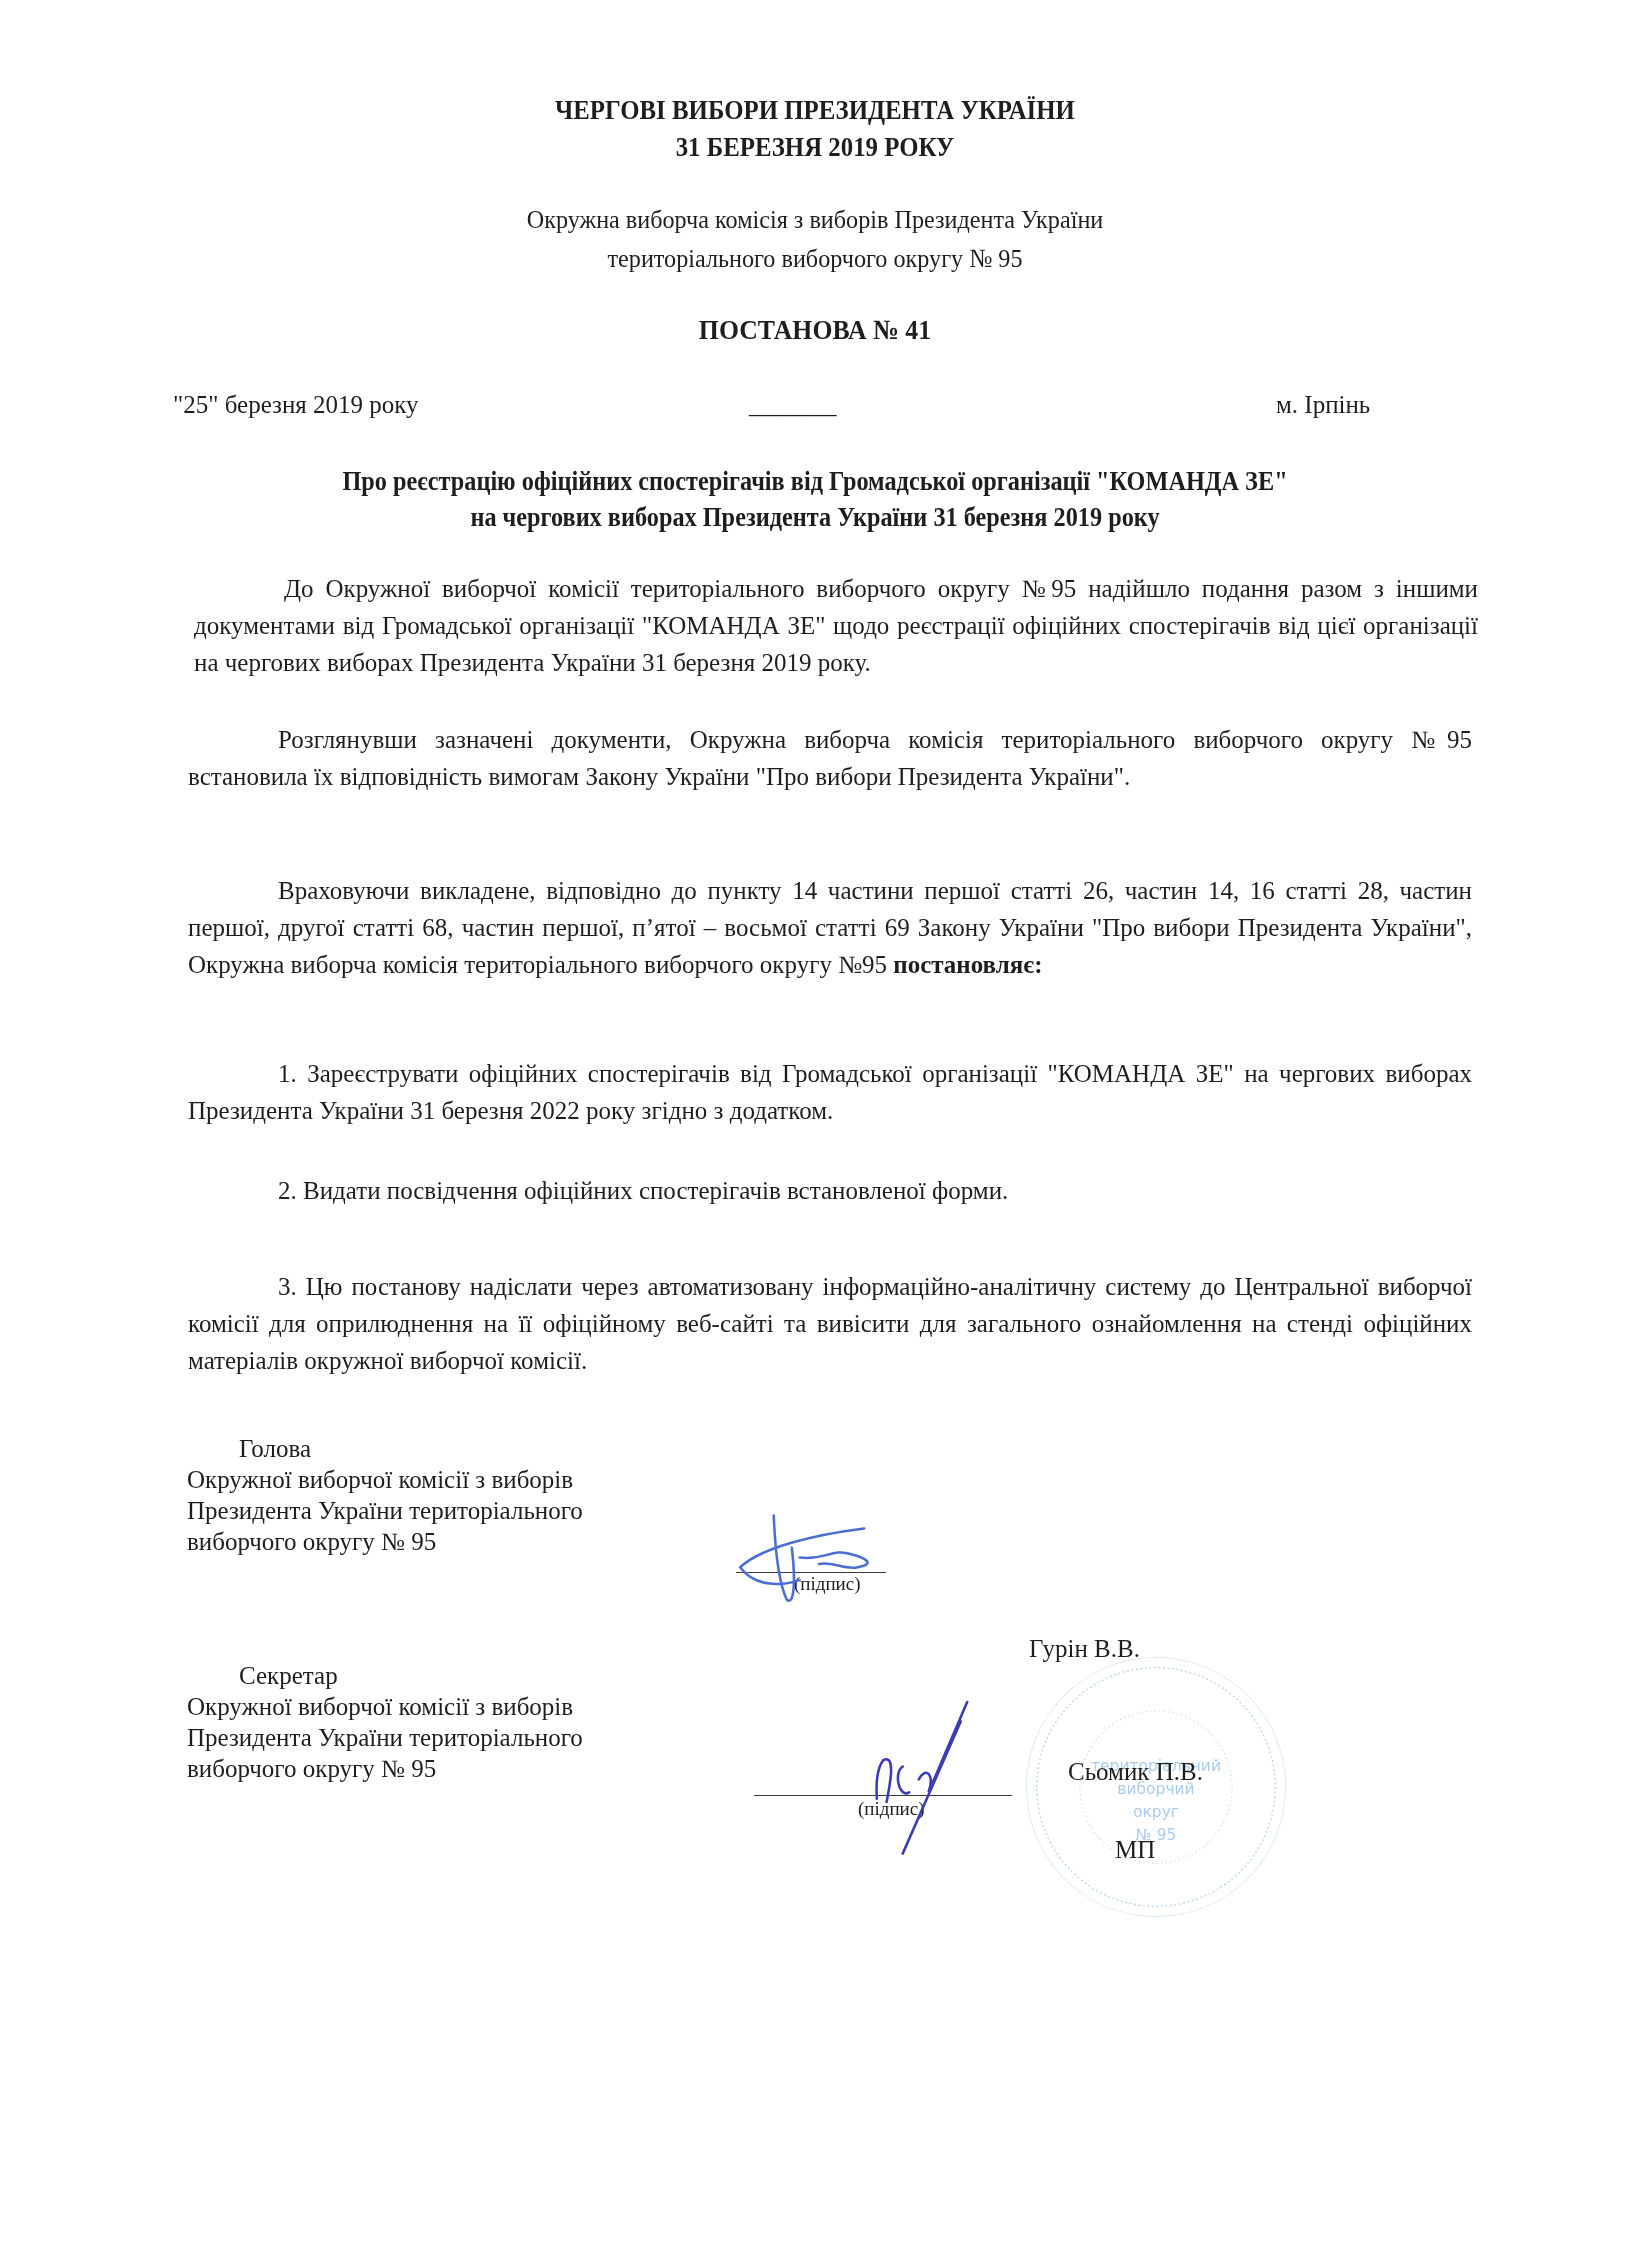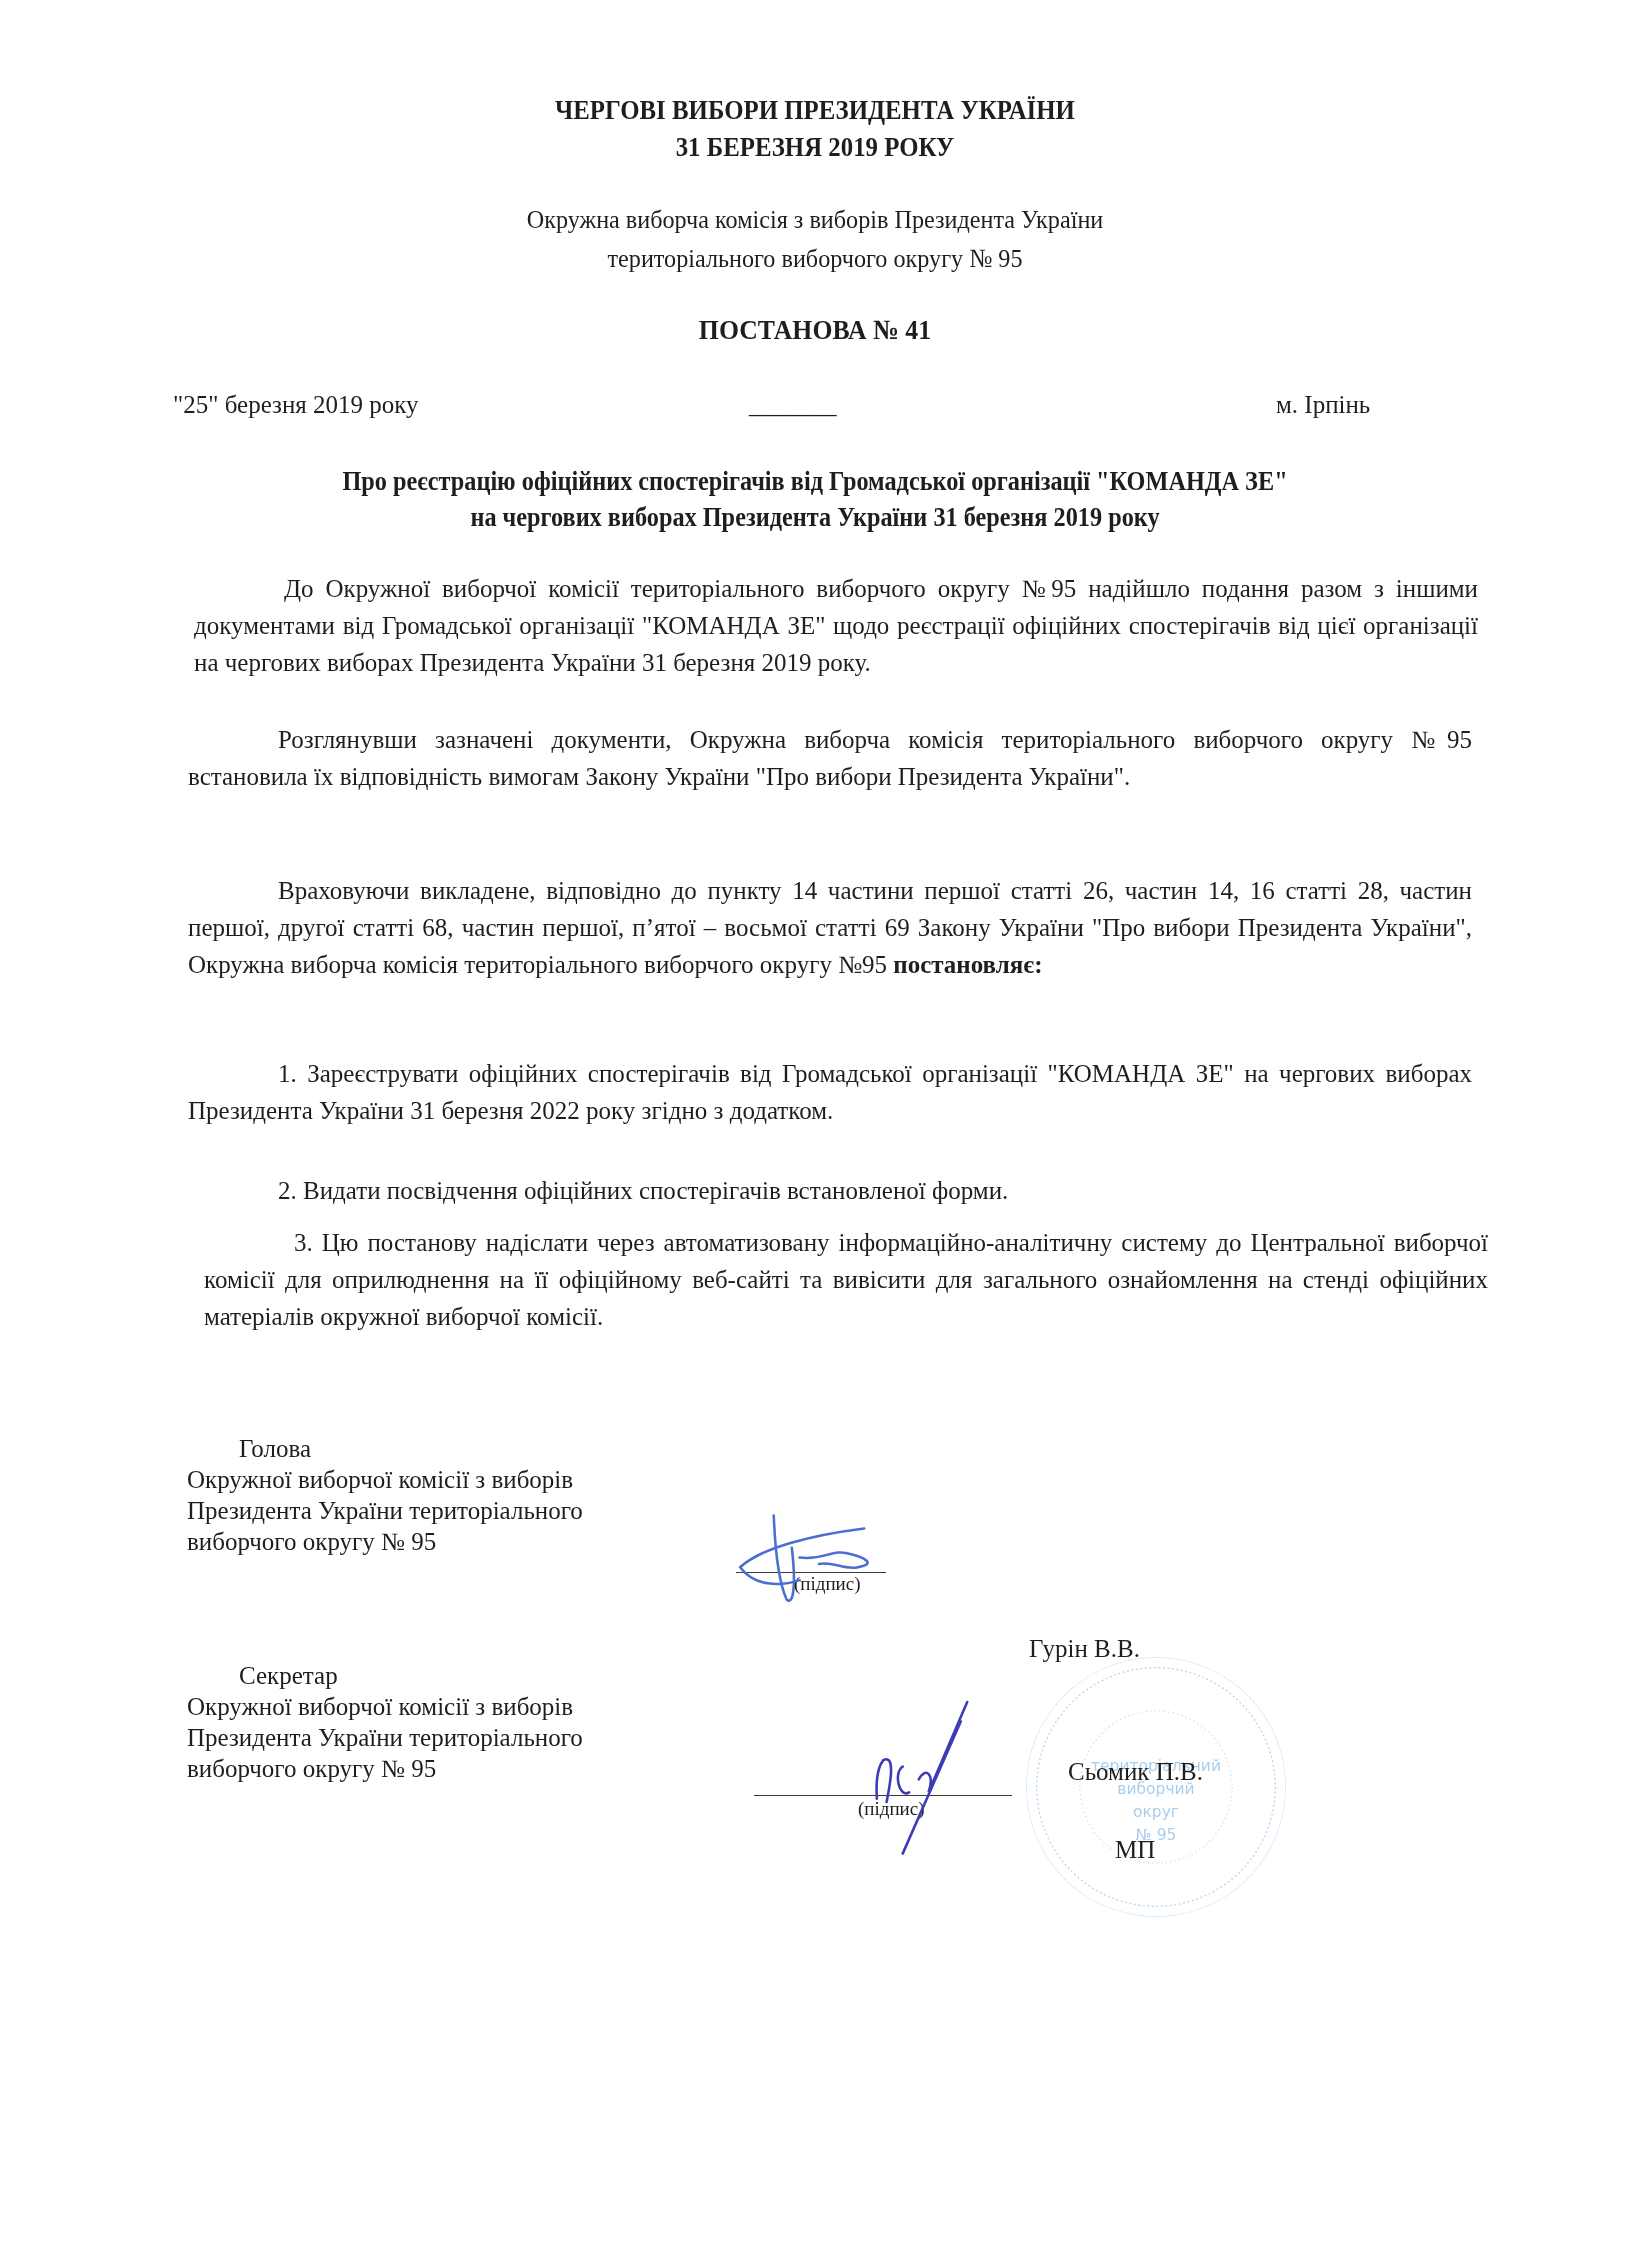--- a/index.html
+++ b/index.html
@@ -47,21 +47,21 @@
 <div class="abs center h-bold" style="top:499px; font-size:26.4px;">на чергових виборах  Президента України 31 березня 2019 року</div>
 
 <div class="abs para indent" style="top:570px;margin-left:6px;">До Окружної виборчої комісії територіального виборчого округу №95 надійшло подання разом з іншими документами від Громадської організації "КОМАНДА ЗЕ" щодо реєстрації офіційних спостерігачів від цієї організації на чергових виборах Президента України 31 березня  2019 року.</div>
 <div class="abs para indent" style="top:721px;">Розглянувши зазначені документи, Окружна виборча комісія територіального виборчого округу №95 встановила їх відповідність вимогам Закону України "Про вибори Президента України".</div>
 <div class="abs para indent" style="top:864px;margin-top:8px;">
   <span>Враховуючи викладене, відповідно до пункту 14 частини першої статті 26, частин 14, 16 статті 28, частин першої, другої статті 68, частин першої, п’ятої – восьмої статті 69 Закону України "Про вибори Президента України", Окружна виборча комісія територіального виборчого округу №95 </span><span class="bold">постановляє:</span>
 </div>
 
 <div class="abs para indent" style="top:1055px;">1. Зареєструвати офіційних спостерігачів від Громадської організації "КОМАНДА ЗЕ" на чергових виборах Президента України 31 березня 2022 року згідно з додатком.</div>
 <div class="abs para indent" style="top:1172px;">2. Видати посвідчення офіційних спостерігачів встановленої форми.</div>
-<div class="abs para indent" style="top:1224px;margin-left:16px;">3. Цю постанову надіслати через автоматизовану інформаційно-аналітичну систему до Центральної виборчої комісії для оприлюднення на її офіційному веб-сайті та вивісити для загального ознайомлення на стенді офіційних матеріалів окружної виборчої комісії.</div>
+<div class="abs para indent" style="top:1268px;">3. Цю постанову надіслати через автоматизовану інформаційно-аналітичну систему до Центральної виборчої комісії для оприлюднення на її офіційному веб-сайті та вивісити для загального ознайомлення на стенді офіційних матеріалів окружної виборчої комісії.</div>
 
 <div class="abs sig-block" style="left:187px; top:1433px;">
   <div style="padding-left:52px;">Голова</div>
   <div>Окружної виборчої комісії з виборів</div>
   <div>Президента України територіального</div>
   <div>виборчого округу № 95</div>
 </div>
 <div class="abs sig-line" style="left:736px; top:1572px; width:150px;"></div>
 <div class="abs small" style="left:794px; top:1573px;">(підпис)</div>
 <svg class="abs" style="left:735px; top:1509px;" width="155" height="97" viewBox="0 0 240 150">

